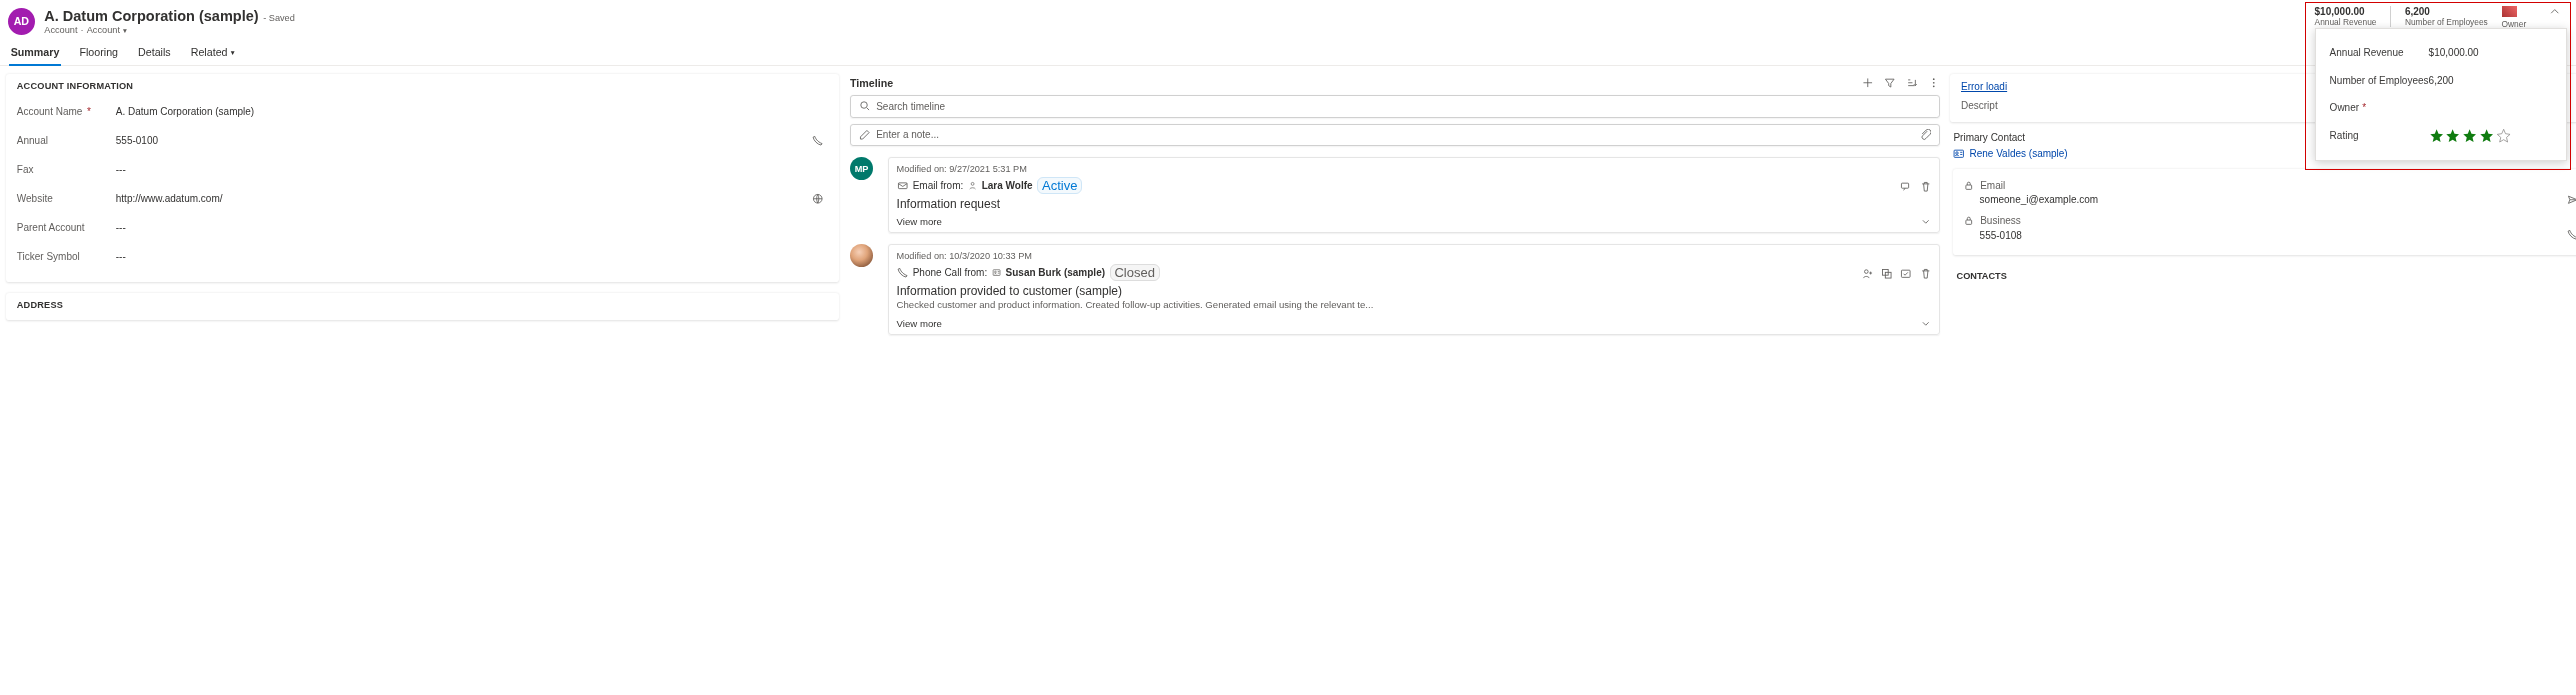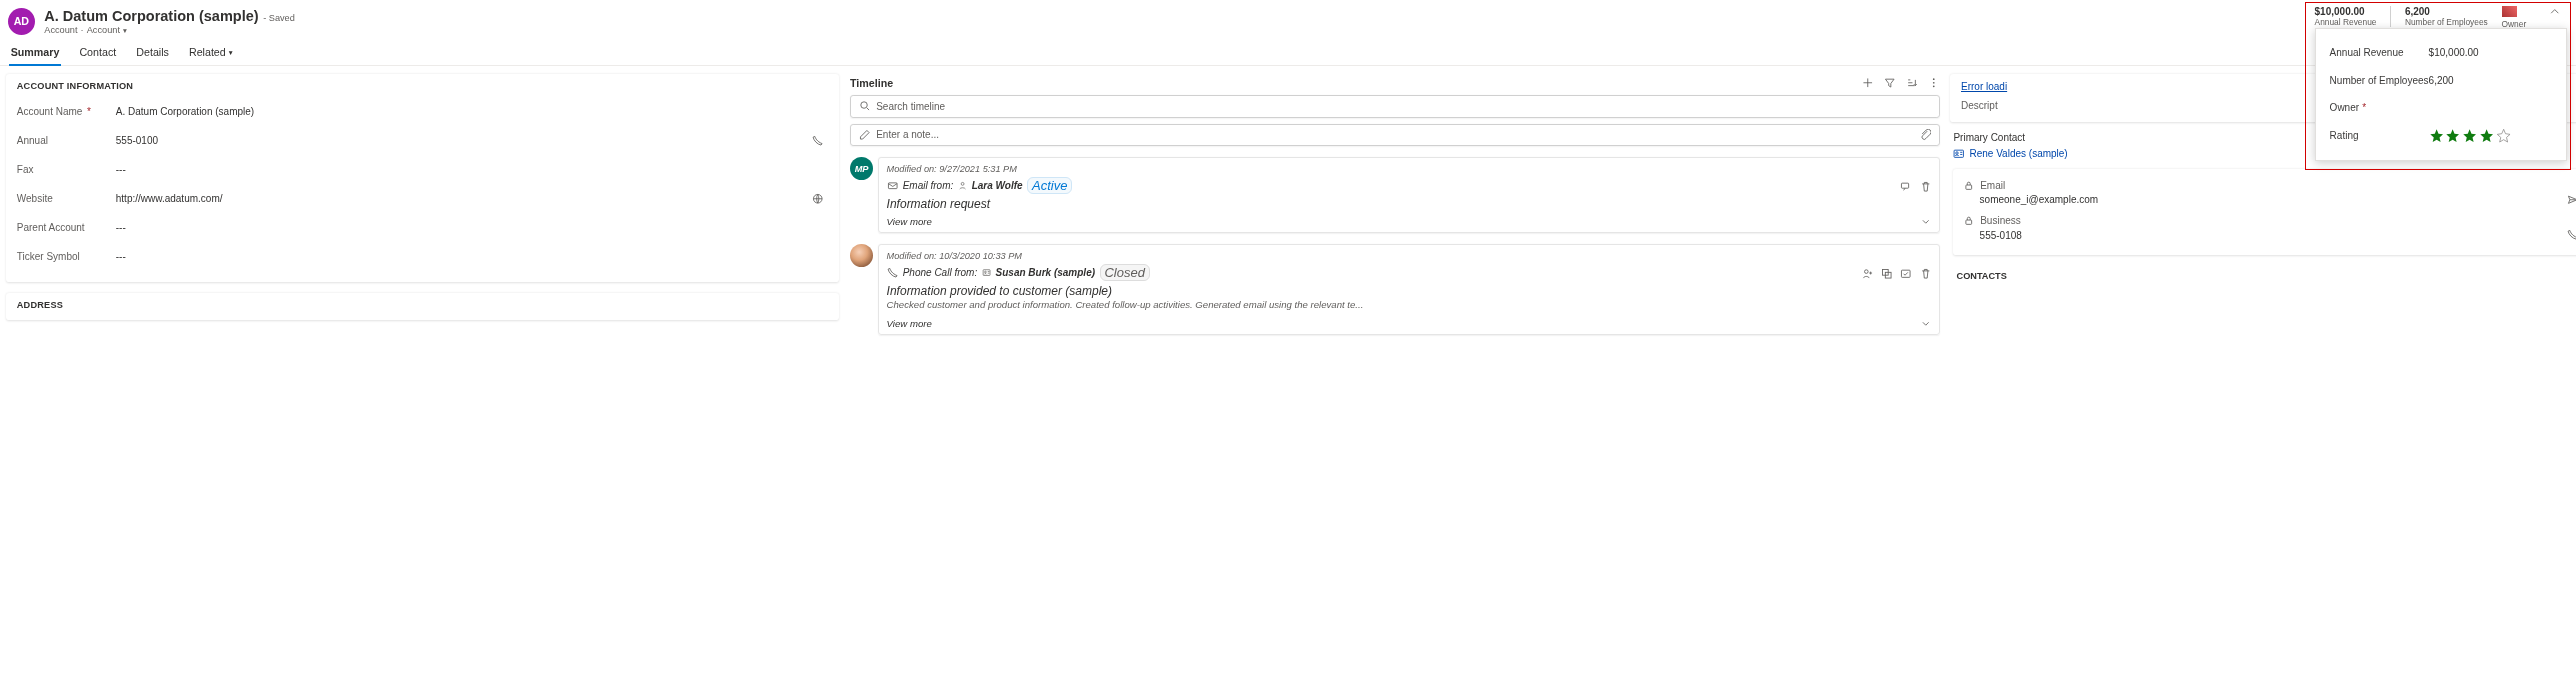--- a/index.html
+++ b/index.html
@@ -122,21 +122,21 @@
   .timeline-note {
     display:flex; align-items:center; gap:6.1px;
     border:0.8px solid #d0d0d0; border-radius:3.1px;
     padding:4.6px 7.6px; margin-bottom:10.7px;
     box-shadow: 0 0.8px 1.5px rgba(0,0,0,0.05);
     justify-content:space-between;
     color:#605e5c;
   }
   .timeline-note-left { display:flex; align-items:center; gap:6.1px; }
 
-  .timeline-item { display:flex; gap:5px; margin-bottom:10.7px;font-style:italic; }
+  .timeline-item { display:flex; gap:15px; margin-bottom:10.7px; }
   .ti-avatar {
     width:23px; height:23px; border-radius:50%;
     display:flex; align-items:center; justify-content:center;
     color:#fff; font-size:9.2px; font-weight:600;
     flex-shrink:0;
   }
   .ti-avatar.mp { background:#00796B; }
   .ti-avatar.img {
     background: radial-gradient(circle at 40% 35%, #f6d0b8 0%, #e0a47a 40%, #8c5a3c 80%);
   }
@@ -291,21 +291,21 @@
             </svg>
         </span>
       </div>
     </div>
 
     <div class="red-box"></div>
   </div>
 
   <div class="tabs">
     <div class="tab active">Summary</div>
-    <div class="tab">Contact</div>
+    <div class="tab">Flooring</div>
     <div class="tab">Details</div>
     <div class="tab">
       <span>Related</span>
         <span class="chev">▾</span>
     </div>
   </div>
 
   <div class="cols">
 
     <div>

